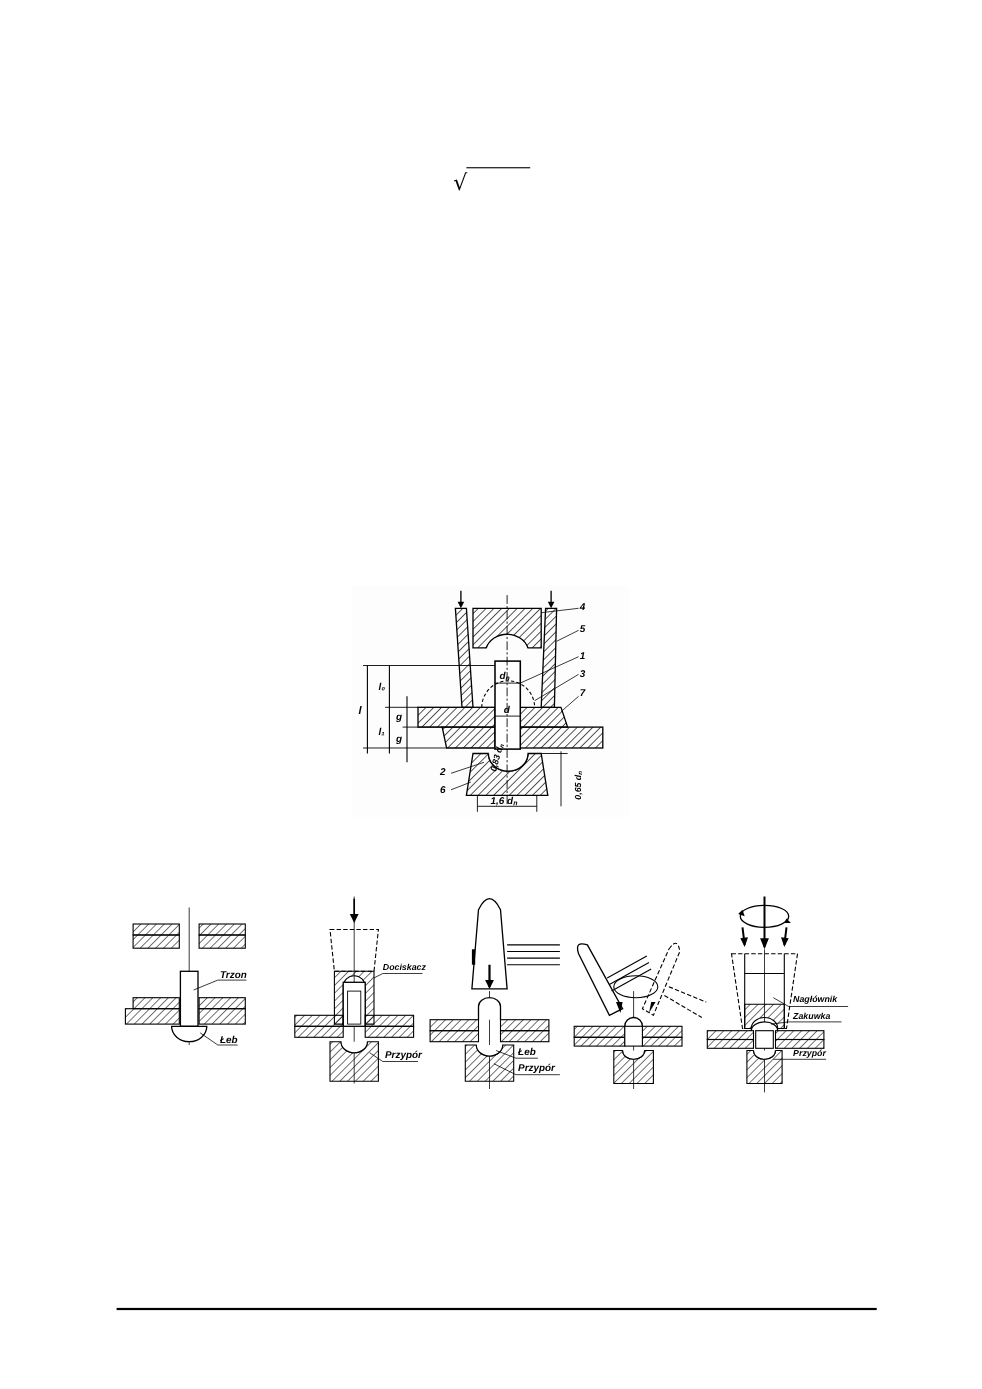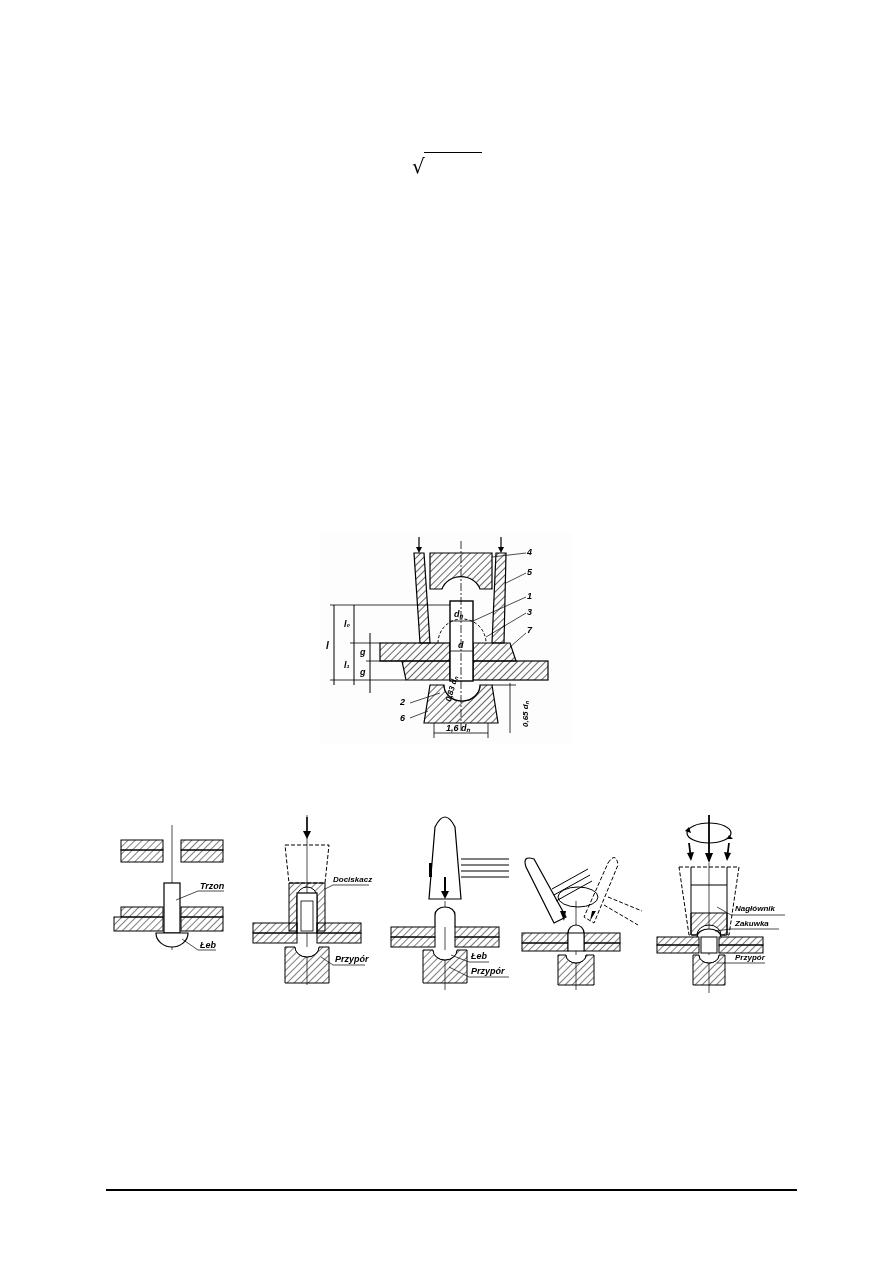--- a/index.html
+++ b/index.html
@@ -169,21 +169,21 @@
     <path d="M50 128 A16 14 0 0 0 82 128 Z" fill="#fff" stroke="#000" stroke-width="1.2"></path>
     <line x1="70" y1="95" x2="92" y2="86" stroke="#000" stroke-width="0.7"></line>
     <line x1="92" y1="86" x2="118" y2="86" stroke="#000" stroke-width="0.7"></line>
     <text x="94" y="84" font-size="9">Trzon</text>
     <line x1="76" y1="134" x2="92" y2="145" stroke="#000" stroke-width="0.7"></line>
     <line x1="92" y1="145" x2="110" y2="145" stroke="#000" stroke-width="0.7"></line>
     <text x="94" y="143" font-size="9">Łeb</text>
   </svg>
 </div>
 
-<div class="abs stage" style="left:245px;width:130px;text-decoration:underline;">
+<div class="abs stage" style="left:260px;width:130px;text-decoration:underline;">
   <svg width="130" height="190" viewBox="0 0 130 190">
     <defs>
       <pattern id="h2" width="5" height="5" patternUnits="userSpaceOnUse" patternTransform="rotate(45)">
         <line x1="0" y1="0" x2="0" y2="5" stroke="#000" stroke-width="1"></line>
       </pattern>
     </defs>
     <line x1="62" y1="10" x2="62" y2="180" stroke="#000" stroke-width="0.7"></line>
     <line x1="62" y1="12" x2="62" y2="30" stroke="#000" stroke-width="1.5"></line>
     <path d="M58 26 L62 34 L66 26 Z" fill="#000"></path>
     <path d="M40 40 L84 40 L80 78 L44 78 Z" fill="none" stroke="#000" stroke-width="1" stroke-dasharray="4 2"></path>
@@ -259,21 +259,21 @@
     <rect x="4" y="128" width="46" height="10" fill="url(#h4)" stroke="#000" stroke-width="1"></rect>
     <rect x="66" y="128" width="36" height="10" fill="url(#h4)" stroke="#000" stroke-width="1"></rect>
     <rect x="4" y="138" width="46" height="8" fill="url(#h4)" stroke="#000" stroke-width="1"></rect>
     <rect x="66" y="138" width="36" height="8" fill="url(#h4)" stroke="#000" stroke-width="1"></rect>
     <rect x="50" y="128" width="16" height="18" fill="#fff" stroke="#000" stroke-width="1"></rect>
     <path d="M40 150 L48 150 A10 8 0 0 0 68 150 L76 150 L76 180 L40 180 Z" fill="url(#h4)" stroke="#000" stroke-width="1"></path>
     <path d="M48 150 A10 8 0 0 0 68 150" fill="#fff" stroke="#000" stroke-width="1"></path>
   </svg>
 </div>
 
-<div class="abs stage" style="left:655px;width:135px;">
+<div class="abs stage" style="left:641px;width:135px;">
   <svg width="135" height="190" viewBox="0 0 135 190">
     <defs>
       <pattern id="h5" width="5" height="5" patternUnits="userSpaceOnUse" patternTransform="rotate(45)">
         <line x1="0" y1="0" x2="0" y2="5" stroke="#000" stroke-width="1"></line>
       </pattern>
     </defs>
     <ellipse cx="54" cy="28" rx="22" ry="10" fill="none" stroke="#000" stroke-width="1.2"></ellipse>
     <path d="M30 26 L34 22 L36 28 Z" fill="#000"></path>
     <path d="M74 30 L78 34 L72 34 Z" fill="#000"></path>
     <line x1="54" y1="10" x2="54" y2="56" stroke="#000" stroke-width="1.8"></line>

